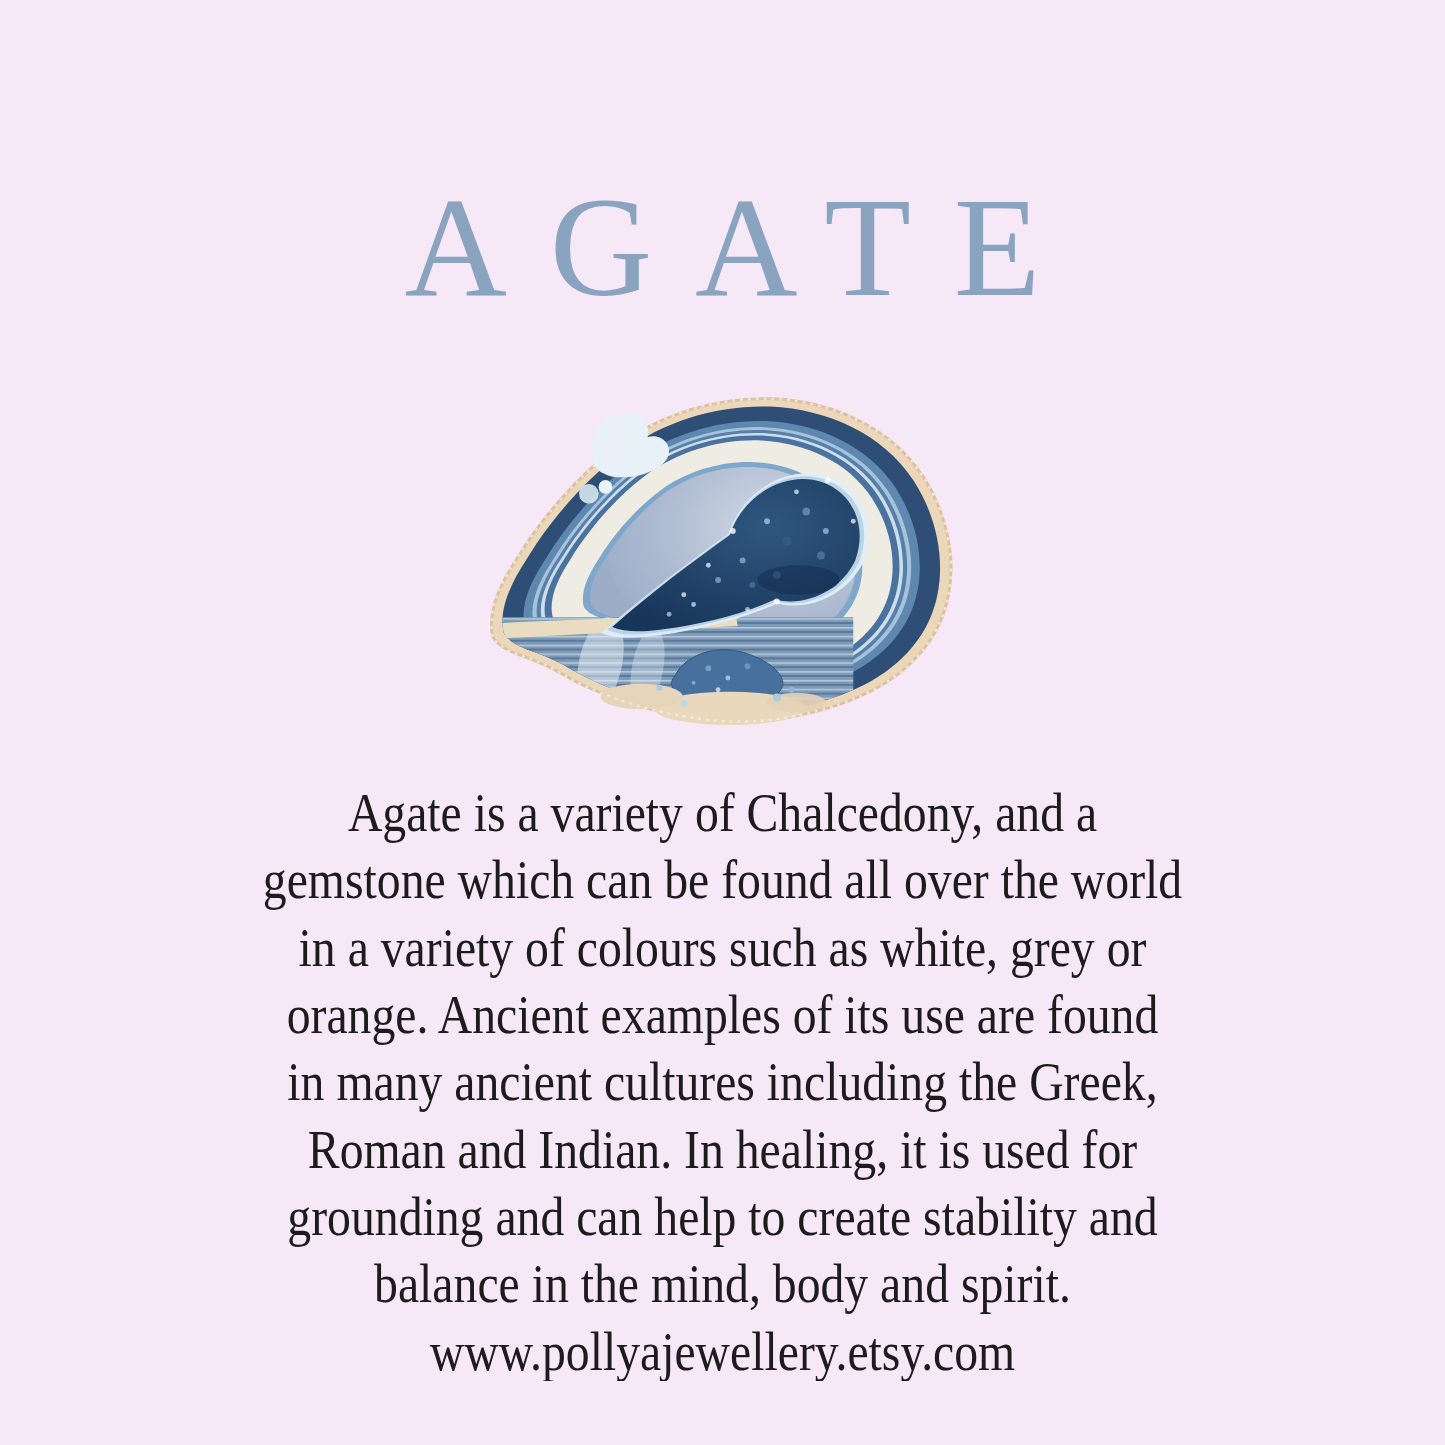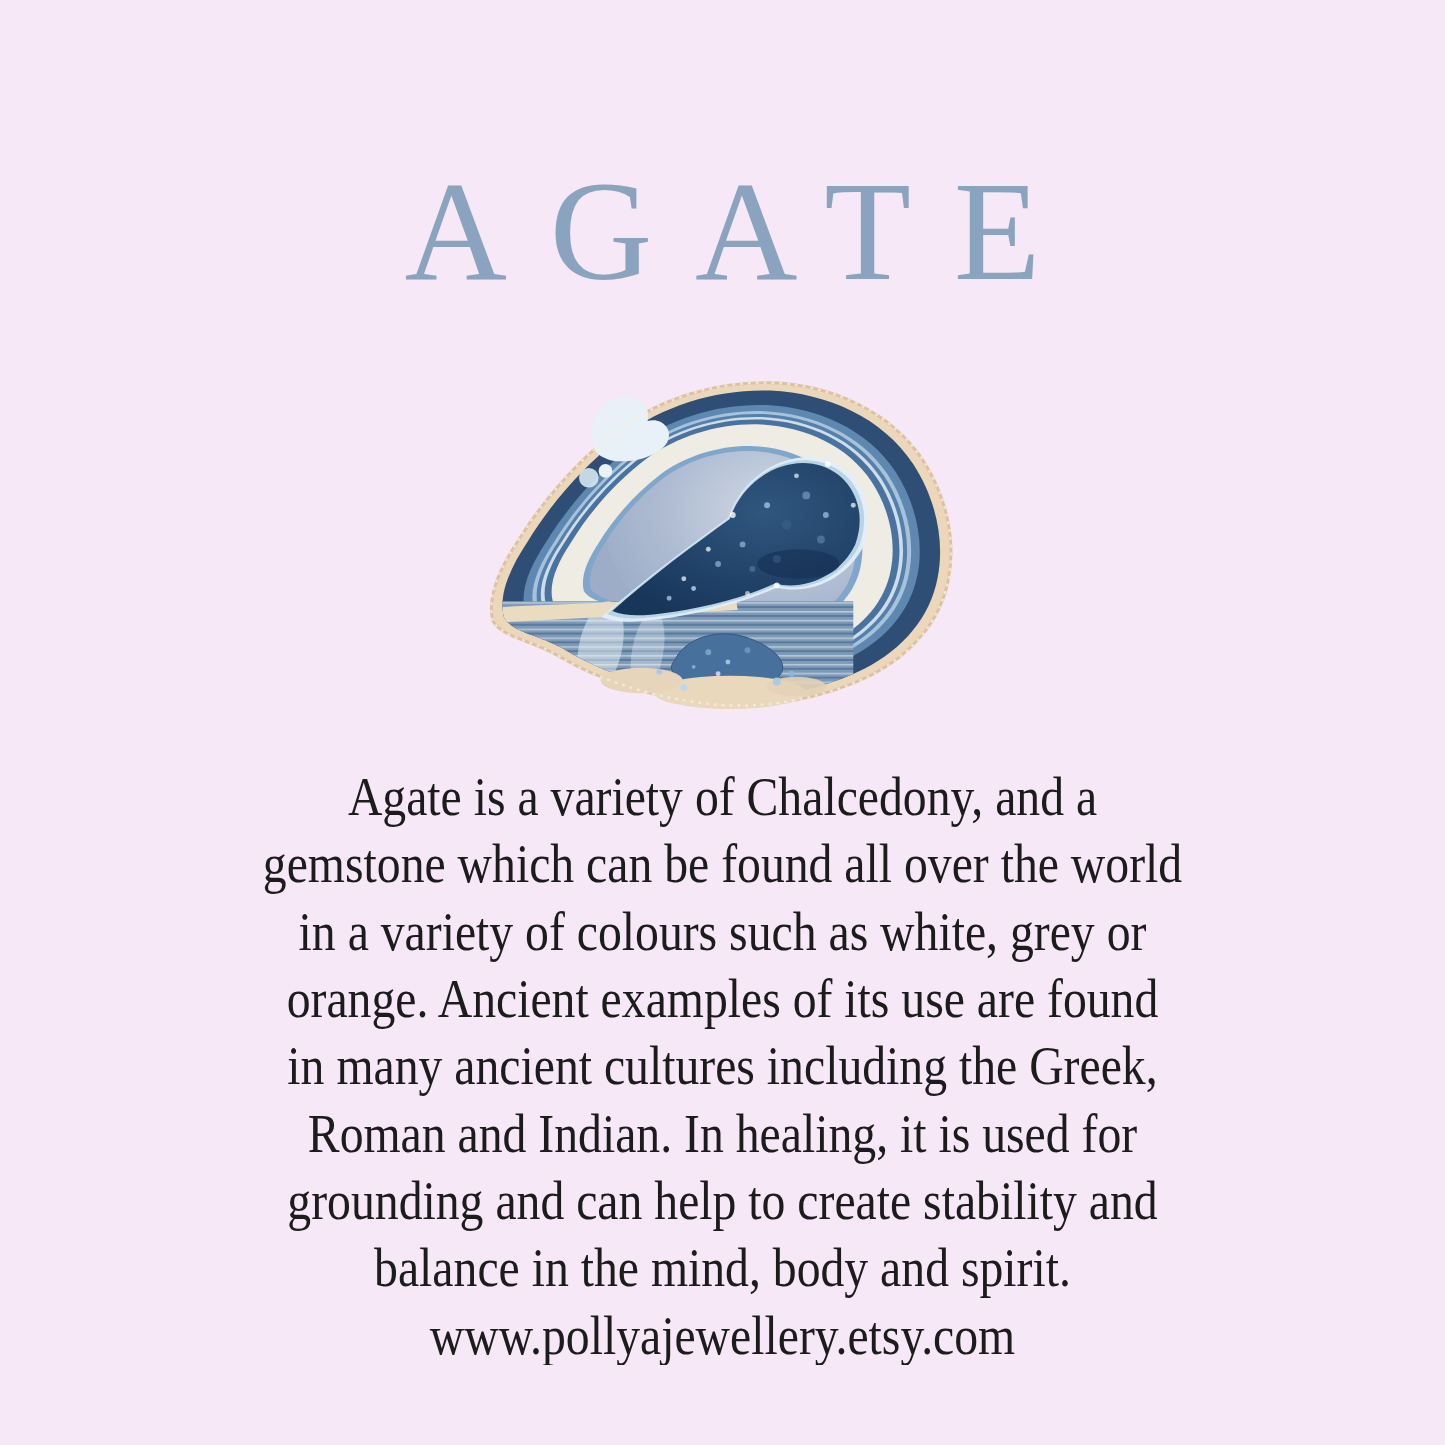--- a/index.html
+++ b/index.html
@@ -15,21 +15,21 @@
   }
   html,body{margin:0;padding:0;}
   body{
     width:1445px;height:1445px;
     background:var(--background,#f7e8f7);
     font-family:"Liberation Serif", serif;
     overflow:hidden;
   }
   .card{width:1445px;height:1445px;position:relative;}
   .title{
-    margin:0;
+    margin:16px;
     padding-top:158px;
     font-size:142px;
     line-height:146px;
     font-weight:400;
     text-align:center;
     letter-spacing:0.30em;
     text-indent:0.30em;
     color:var(--title,#8aa4c0);
   }
   .stone-wrap{

